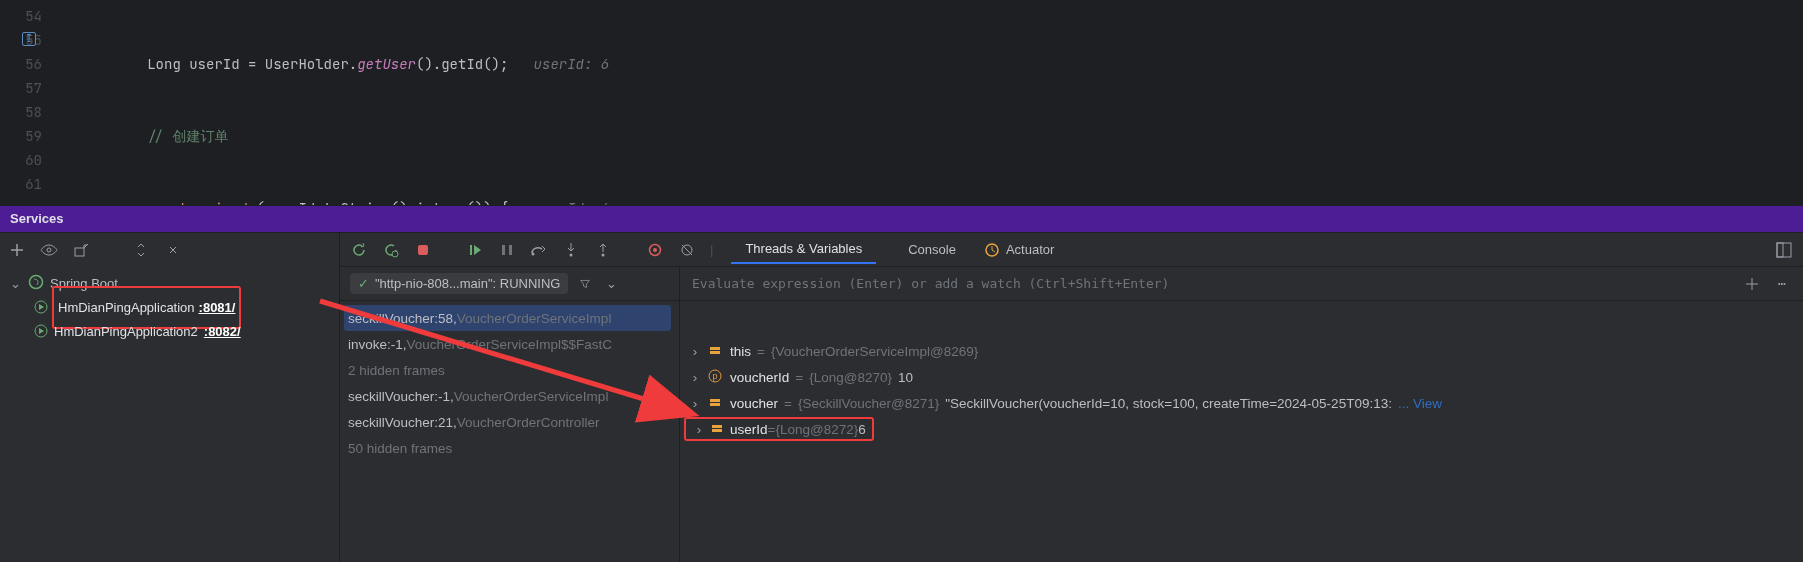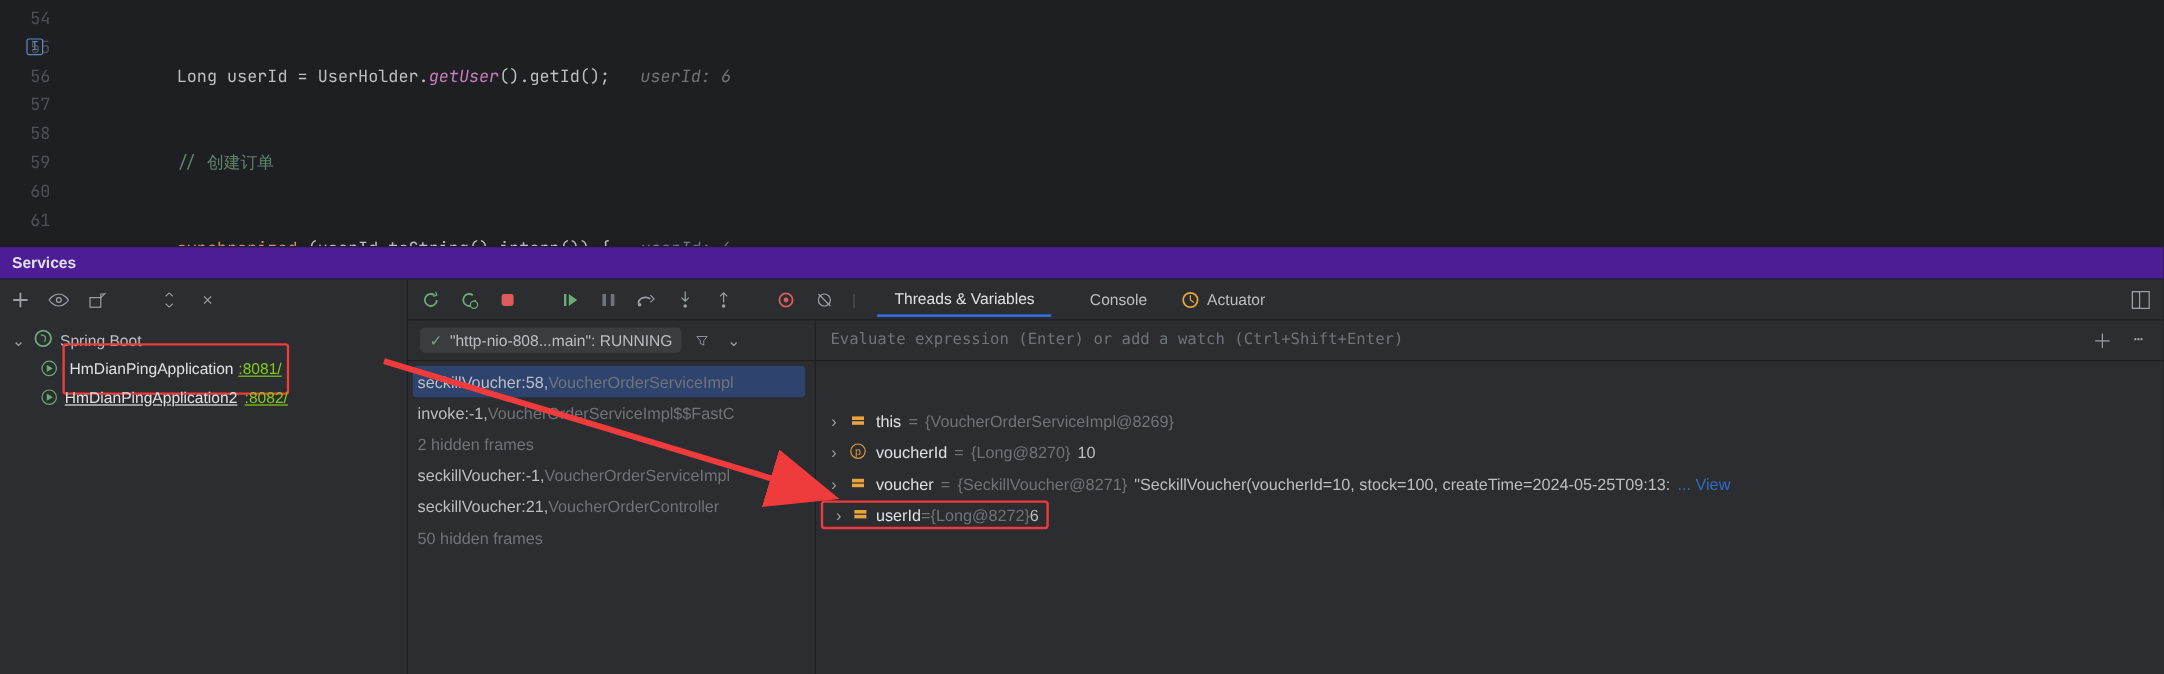--- a/index.html
+++ b/index.html
@@ -81,21 +81,21 @@
   .svc-toolbar .sep { width:14px; }
   .icon-btn { width:18px; height:18px; display:flex; align-items:center; justify-content:center; cursor:pointer; }
   .svc-tree { padding: 4px 6px; }
   .tree-row { display:flex; align-items:center; height:24px; gap:6px; }
   .tree-indent0 { padding-left: 4px; }
   .tree-indent1 { padding-left: 28px; }
   .expander { color:#9aa0a8; width:12px; display:inline-block; }
   .spring-leaf { color:#6aab73; }
   .app-icon { width:14px; height:14px; display:inline-block; }
   .run-icon svg { display:block; }
-  .svc-link { color:#84cc16; text-decoration: underline; }
+  .svc-link { color:#ffffff; text-decoration: underline; font-weight: bold; }
   .redbox1 {
     display:inline-flex; align-items:center;
     border: 2px solid #ef3b3b;
     border-radius: 3px;
     padding: 12px 4px;
     margin-left: -2px;
   }
 
   .debug-col { flex:1; display:flex; flex-direction:column; position:relative; }
   .dbg-top {
@@ -238,21 +238,21 @@
           <span class="svc-link" style="margin-left:4px;">:8081/</span>
         </span>
       </div>
       <div class="tree-row tree-indent1">
         <span class="app-icon run-icon">
           <svg width="14" height="14" viewBox="0 0 14 14">
               <circle cx="7" cy="7" r="6" fill="none" stroke="#6aab73"></circle>
               <path d="M5 4l5 3-5 3z" fill="#6aab73"></path>
             </svg>
         </span>
-        <span style="color:#dfe1e5;text-decoration:underline;">HmDianPingApplication2 </span>
+        <span style="color:#dfe1e5;">HmDianPingApplication2 </span>
         <span class="svc-link">:8082/</span>
       </div>
     </div>
   </div>
 
   <div class="debug-col">
     <div class="dbg-top">
       <div class="dbg-icons">
         <span class="icon-btn green">
             <svg width="16" height="16" viewBox="0 0 16 16">

